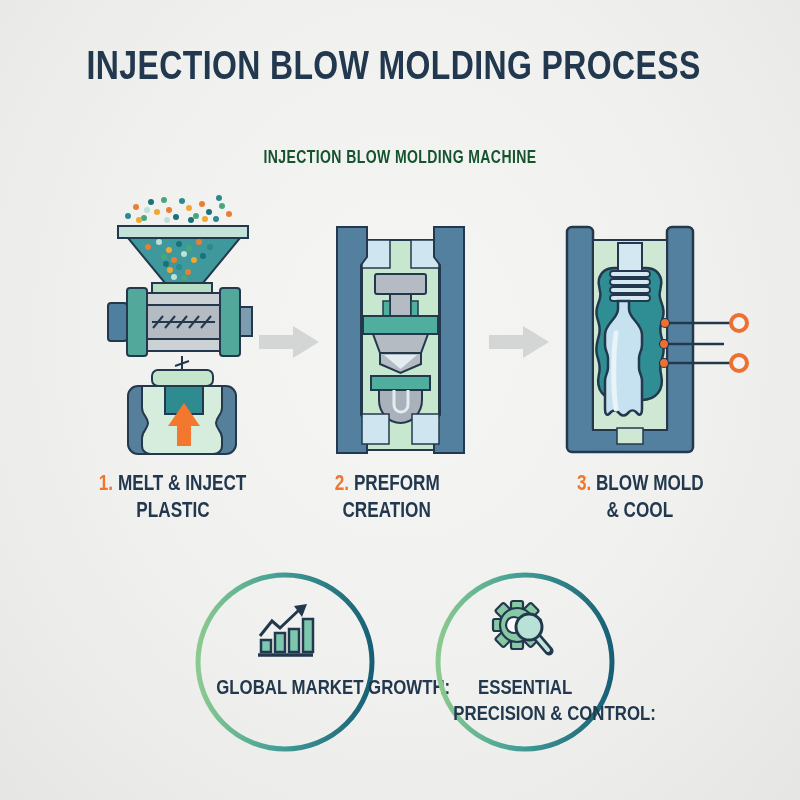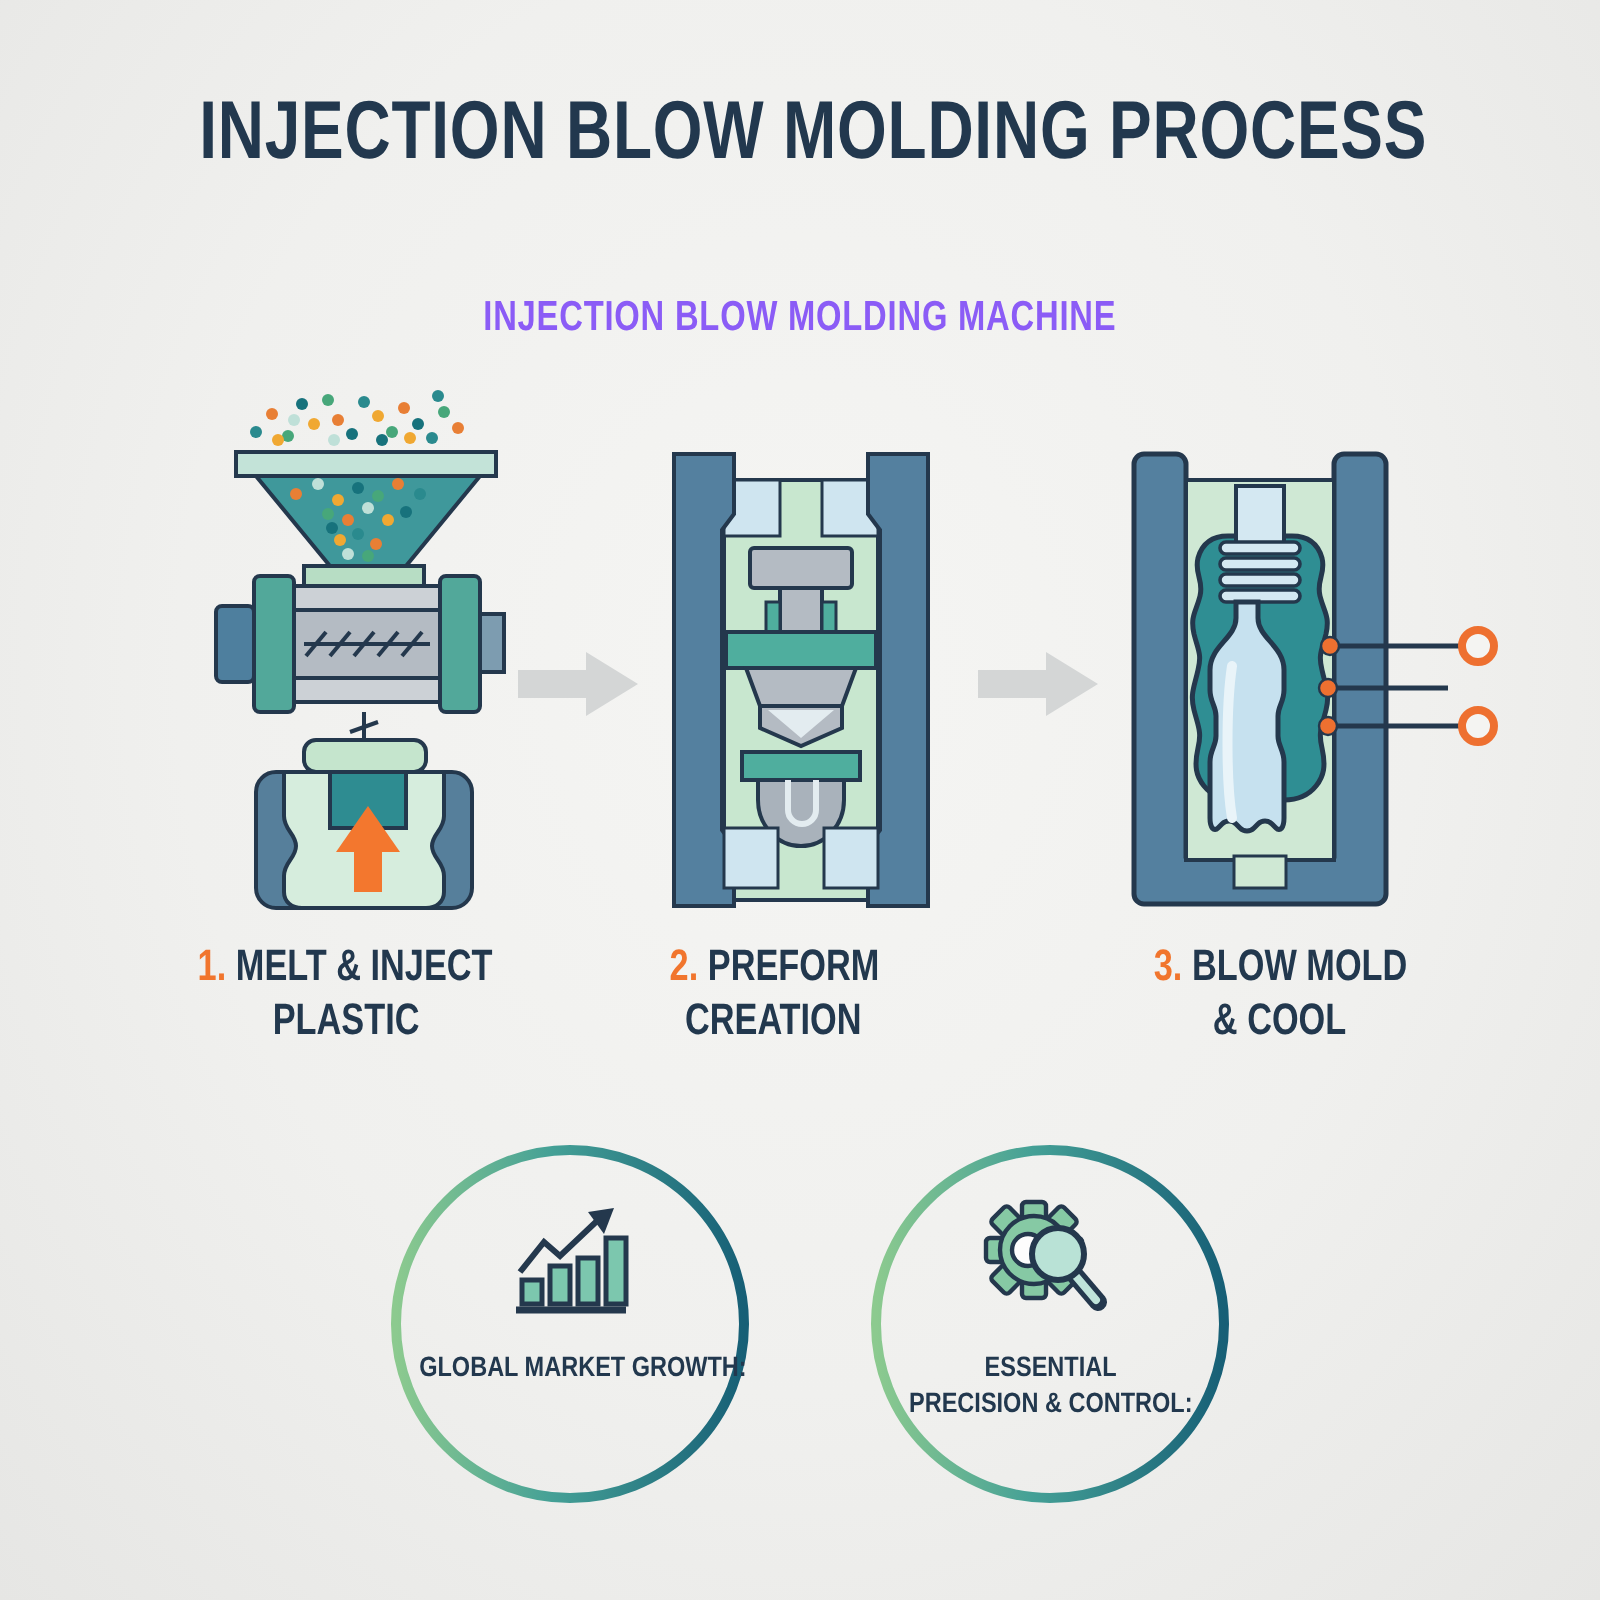--- a/index.html
+++ b/index.html
@@ -4,28 +4,28 @@
 <style>
   html,body{margin:0;padding:0;}
   body{
     width:800px;height:800px;position:relative;overflow:hidden;
     font-family:"Liberation Sans",sans-serif;
     background:radial-gradient(ellipse at 50% 42%, #f5f5f3 0%, #f0f0ee 55%, #e6e6e4 100%);
   }
   .abs{position:absolute;}
   .cond{display:inline-block;transform:scaleX(0.78);transform-origin:50% 50%;white-space:nowrap;}
   .orange{color:#f1752d;}
-  .title{left:0;right:0;top:42px;text-align:right;font-weight:bold;font-size:41px;letter-spacing:0.5px;color:#22384e;}
-  .subtitle{left:0;right:0;top:147px;text-align:center;font-weight:bold;font-size:21px;letter-spacing:0.5px;color:#8b5cf6;}
+  .title{left:0;right:0;top:42px;text-align:left;font-weight:bold;font-size:41px;letter-spacing:0.5px;color:#22384e;}
+  .subtitle{left:0;right:0;top:147px;text-align:center;font-weight:bold;font-size:18px;letter-spacing:0.5px;color:#14532d;}
   .step-label{text-align:center;font-weight:bold;font-size:22px;line-height:1.22;color:#22384e;}
   .step-label .ln{display:block;}
   svg{display:block;}
   .badge{width:182px;height:182px;top:571px;}
   .badge-icon{left:0;right:0;top:28px;display:flex;justify-content:center;}
-  .badge-text{left:0;right:0;top:103px;text-align:center;font-weight:bold;font-size:14px;line-height:1.32;color:#22384e;}
+  .badge-text{left:0;right:0;top:103px;text-align:center;font-weight:bold;font-size:20px;line-height:1.32;color:#22384e;}
   .badge-text .ln{display:block;}
 </style>
 </head>
 <body>
 
 <div class="abs title"><span class="cond">INJECTION BLOW MOLDING PROCESS</span></div>
 <div class="abs subtitle"><span class="cond">INJECTION BLOW MOLDING MACHINE</span></div>
 
 <svg class="abs" style="left:78px;top:192px;" width="178" height="272" viewBox="0 0 178 272">
   <g stroke="#24384d" stroke-width="2">

